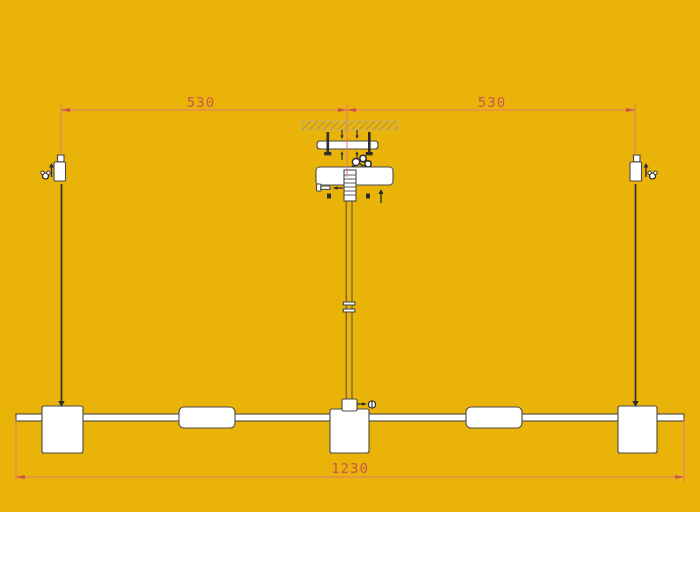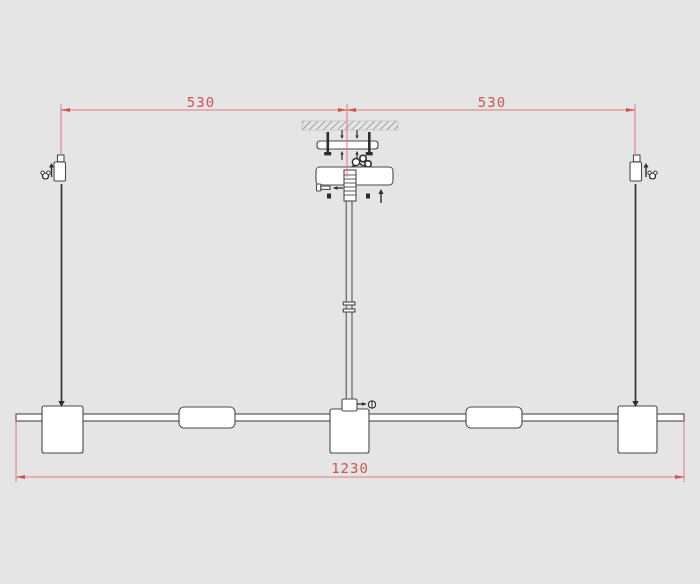--- a/index.html
+++ b/index.html
@@ -1,19 +1,19 @@
 <!DOCTYPE html>
 <html><head>
 <meta charset="utf-8">
 <style>
   html,body{margin:0;padding:0;background:#ffffff;}
   .canvas{
     position:relative;
-    width:700px;height:584px;
-    background:#e5e5e5;
+    width:700px;height:512px;
+    background:#eab308;
     font-family:"DejaVu Sans Mono","Liberation Mono",monospace;
     overflow:hidden;
   }
   svg{display:block;}
   .dim-text{
     font-family:"DejaVu Sans Mono","Liberation Mono",monospace;
     font-size:14px;
     letter-spacing:1px;
     fill:#cd5752;
   }

